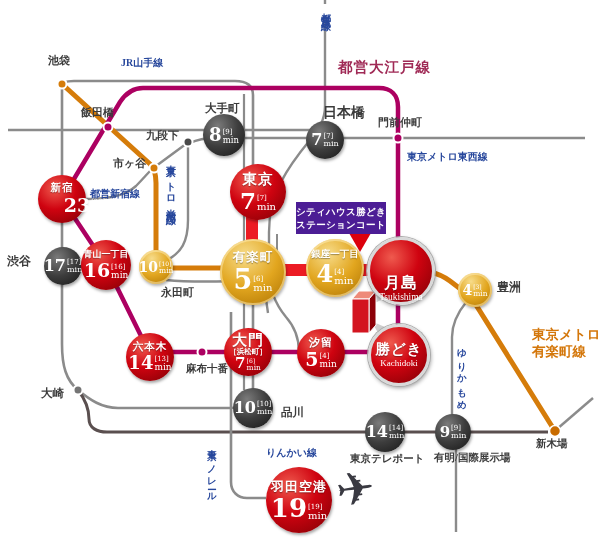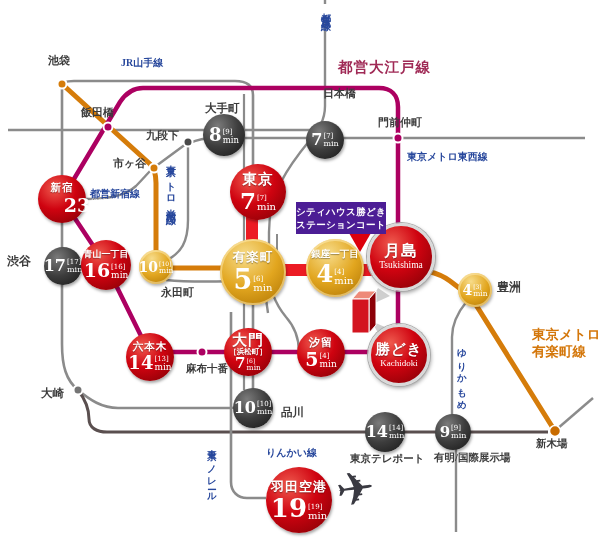--- a/index.html
+++ b/index.html
@@ -106,21 +106,21 @@
   <div class="line-lbl blue vert" style="left:455px;top:342px;font-size:9.5px;">ゆりかもめ</div>
   <div class="line-lbl blue" style="left:266px;top:447px;font-size:10px;">りんかい線</div>
   <div class="line-lbl blue vert" style="left:205px;top:441px;font-size:9.5px;">東京モノレール</div>
 
   <div class="lbl" style="left:48px;top:55px;font-size:11px;">池袋</div>
   <div class="lbl" style="left:81px;top:107px;font-size:11px;">飯田橋</div>
   <div class="lbl" style="left:146px;top:130px;font-size:11px;">九段下</div>
   <div class="lbl" style="left:113px;top:158px;font-size:11px;">市ヶ谷</div>
   <div class="lbl" style="left:378px;top:117px;font-size:11px;">門前仲町</div>
   <div class="lbl" style="left:205px;top:103px;font-size:11.5px;">大手町</div>
-  <div class="lbl" style="left:323px;top:88px;font-size:11px;text-align:right;">日本橋</div>
+  <div class="lbl" style="left:323px;top:106px;font-size:14px;text-align:right;">日本橋</div>
   <div class="lbl" style="left:7px;top:255px;font-size:12px;">渋谷</div>
   <div class="lbl" style="left:161px;top:287px;font-size:11px;">永田町</div>
   <div class="lbl" style="left:497px;top:281px;font-size:12px;">豊洲</div>
   <div class="lbl" style="left:186px;top:364px;font-size:10.5px;">麻布十番</div>
   <div class="lbl" style="left:41px;top:388px;font-size:11.5px;">大崎</div>
   <div class="lbl" style="left:281px;top:407px;font-size:11.5px;">品川</div>
   <div class="lbl" style="left:350px;top:454px;font-size:10.5px;">東京テレポート</div>
   <div class="lbl" style="left:434px;top:453px;font-size:10.5px;">有明/国際展示場</div>
   <div class="lbl" style="left:536px;top:439px;font-size:10.5px;">新木場</div>
 
@@ -212,21 +212,21 @@
     <div class="st-name" style="font-size:9.5px;letter-spacing:0;">銀座一丁目</div>
     <div class="time">
         <span class="n" style="font-size:24px;">4</span>
         <span class="sub">
           <span class="br">[4]</span>
           <span class="mn" style="font-size:10px;">min</span>
         </span>
       </div>
   </div>
 
-  <div class="st red ring" style="left:367px;top:223px;width:62px;height:62px;">
+  <div class="st red ring" style="left:367px;top:237px;width:62px;height:62px;justify-content:flex-end;">
     <div class="st-name" style="font-size:16px;margin-bottom:0;">月島</div>
     <div class="romaji">Tsukishima</div>
   </div>
 
   <div class="st gold" style="left:458px;top:273px;width:34px;height:34px;">
     <div class="time">
         <span class="n" style="font-size:14px;">4</span>
         <span class="sub">
           <span class="br" style="font-size:6px;">[3]</span>
           <span class="mn" style="font-size:7.5px;">min</span>

